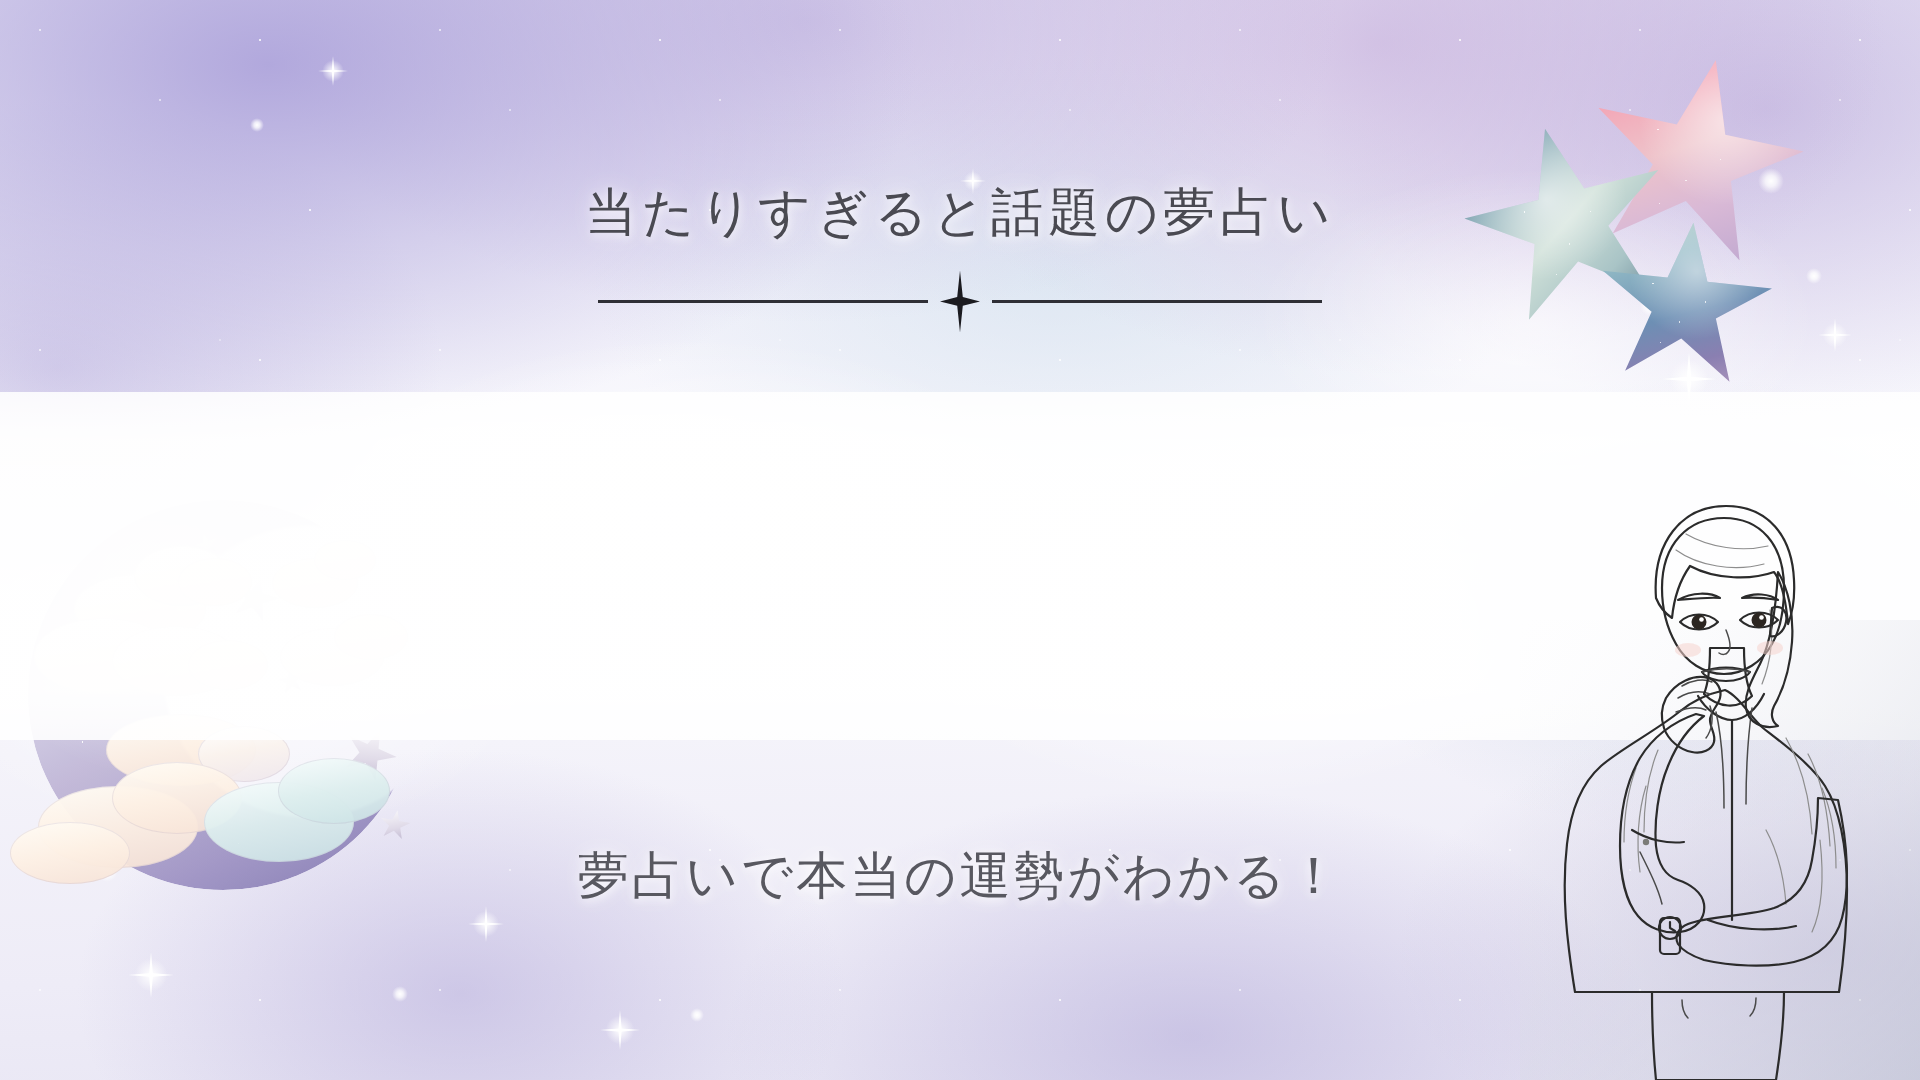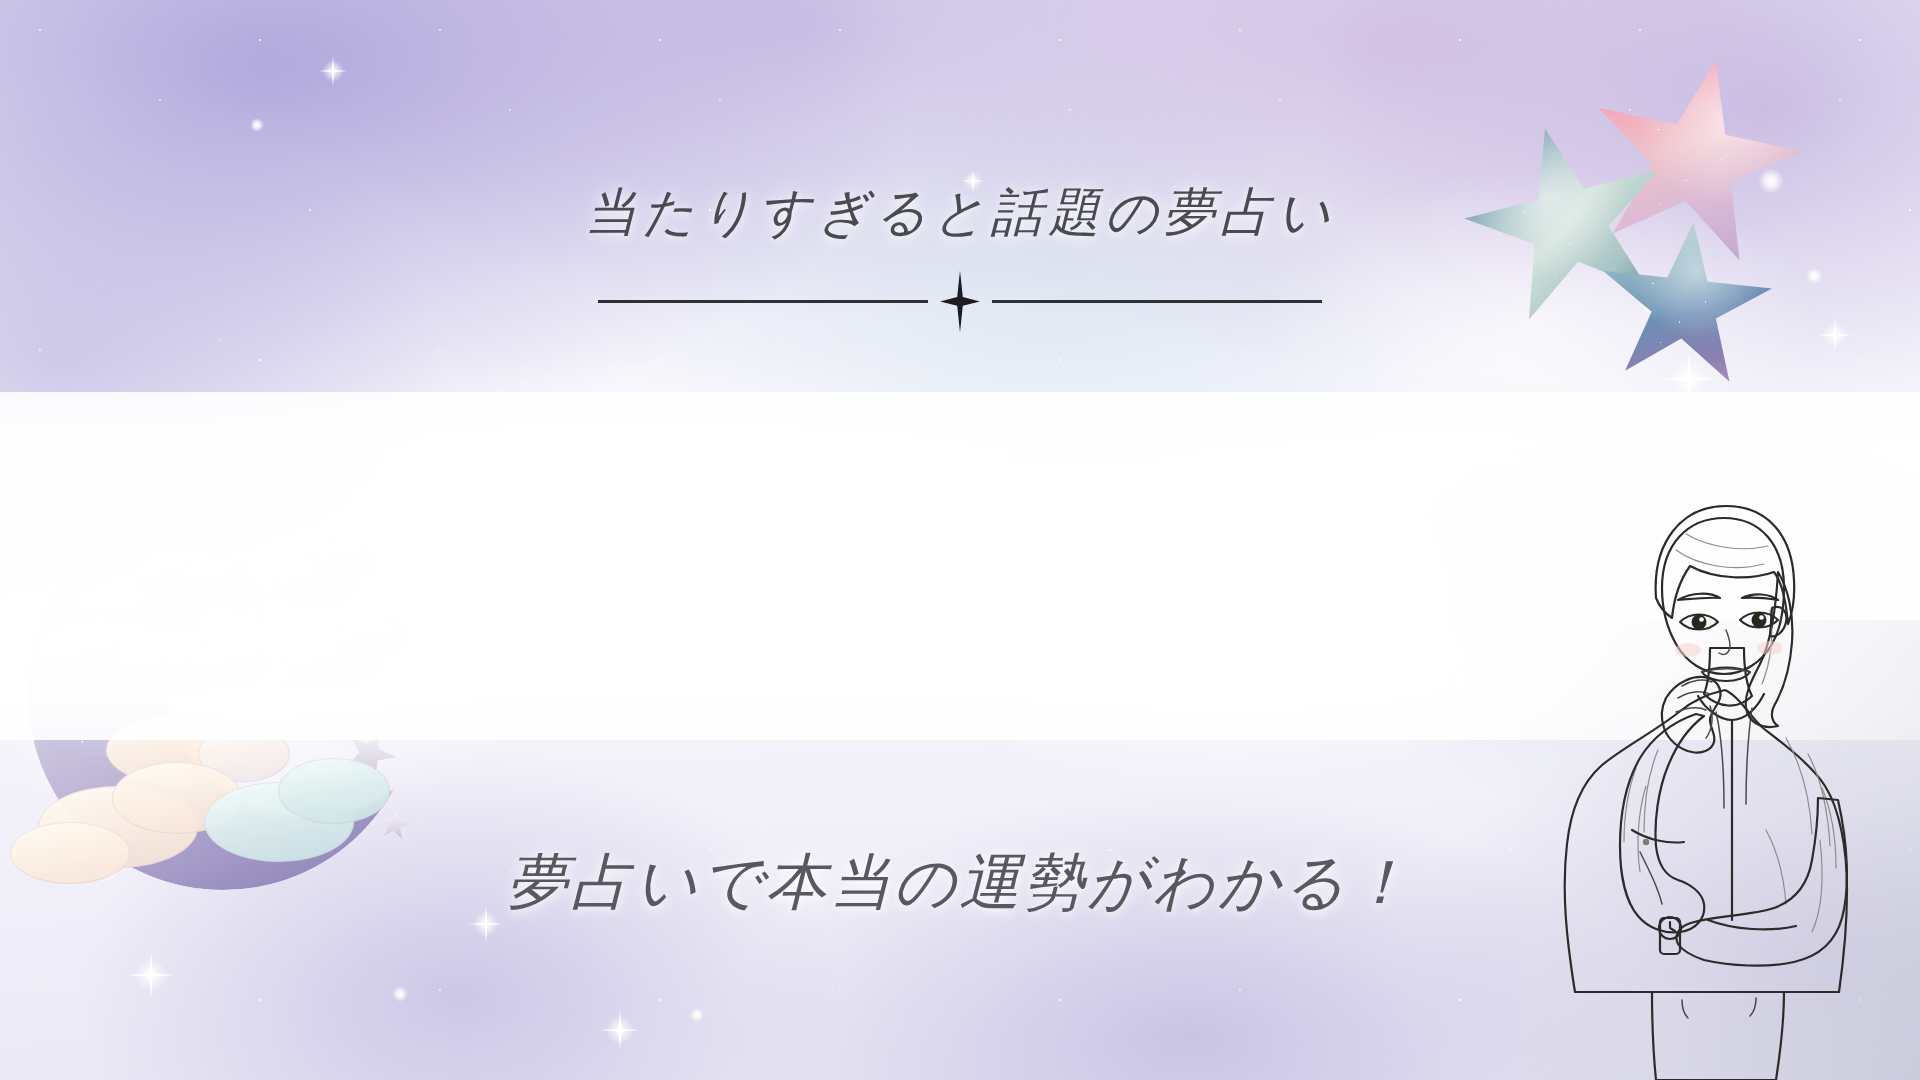--- a/index.html
+++ b/index.html
@@ -1,19 +1,19 @@
 <!DOCTYPE html>
 <html><head>
 <meta charset="utf-8">
 <style>
   * { margin:0; padding:0; box-sizing:border-box; }
   html,body { width:1920px; height:1080px; overflow:hidden; background:#fff; }
   body { font-family:"Liberation Sans", sans-serif; }
 
-  #stage { position:relative; width:1920px; height:1080px; overflow:hidden;font-style:italic; }
+  #stage { position:relative; width:1920px; height:1080px; overflow:hidden; }
 
   
   .bg-base{
     position:absolute; inset:0;
     background:
       radial-gradient(ellipse 900px 520px at 14% 6%,   rgba(163,152,214,.80) 0%, rgba(176,166,219,.45) 38%, rgba(255,255,255,0) 72%),
       radial-gradient(ellipse 760px 430px at 42% 2%,   rgba(186,170,219,.62) 0%, rgba(255,255,255,0) 70%),
       radial-gradient(ellipse 700px 460px at 72% 4%,   rgba(196,172,218,.62) 0%, rgba(255,255,255,0) 72%),
       radial-gradient(ellipse 620px 420px at 92% 10%,  rgba(178,160,214,.58) 0%, rgba(255,255,255,0) 73%),
       radial-gradient(ellipse 520px 360px at 3% 34%,   rgba(186,176,222,.55) 0%, rgba(255,255,255,0) 74%),
@@ -167,21 +167,21 @@
     position:absolute; left:0; width:1920px; text-align:center;
     font-family:"Liberation Sans","DejaVu Sans",sans-serif;
     font-weight:700; font-size:78px; line-height:1.30; color:#080808;
     letter-spacing:0px;
   }
   #headline .hl-line{ display:block; white-space:nowrap; }
 
   #subtitle{
     position:absolute; left:0; width:1920px; text-align:center;
     font-family:"Liberation Serif","DejaVu Serif",serif;
-    font-size:61px; letter-spacing:3px; color:#585860;
+    font-size:51px; letter-spacing:3px; color:#585860;
     text-shadow:0 2px 10px rgba(255,255,255,.9), 0 0 22px rgba(255,255,255,.8);
   }
 
   #watermark{
     position:absolute; right:26px; bottom:8px;
     font-family:"Liberation Serif","DejaVu Serif",serif;
     font-size:34px; color:#5c5c68; opacity:.72; letter-spacing:.5px;
   }
 
   

